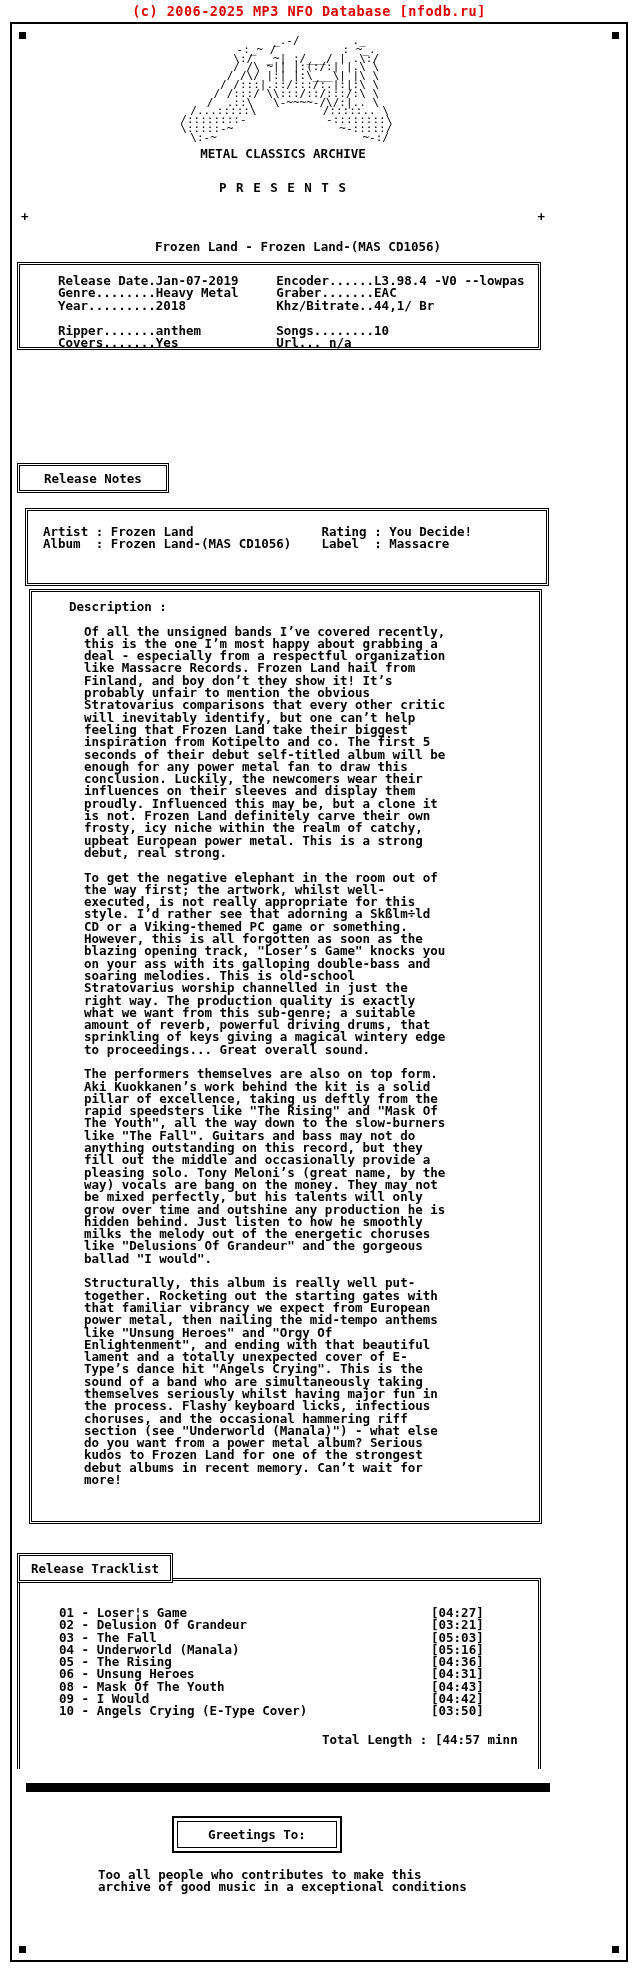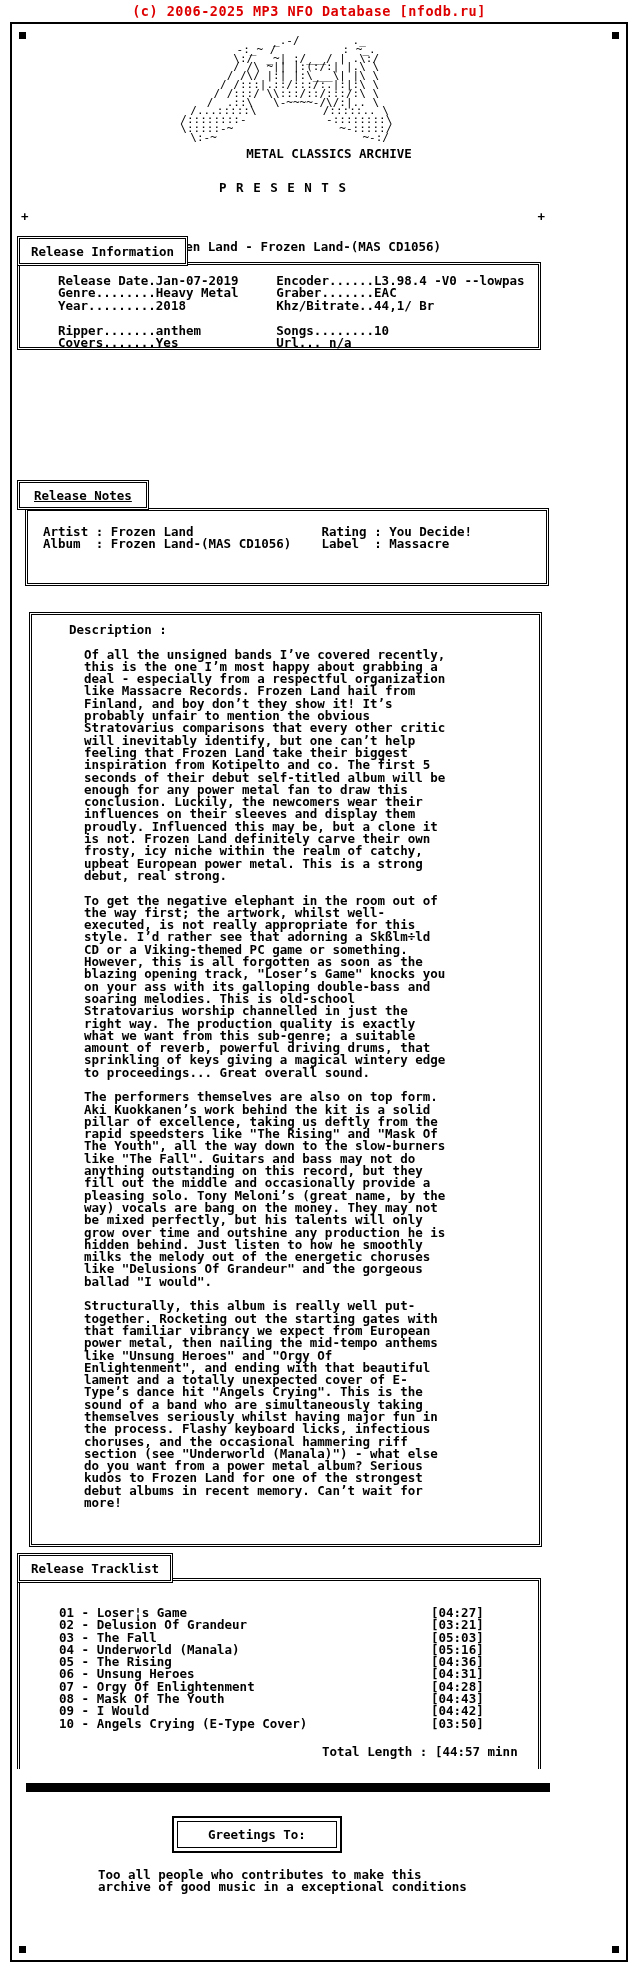--- a/index.html
+++ b/index.html
@@ -10,36 +10,36 @@
        font:700 13.5px "DejaVu Sans Mono",monospace;letter-spacing:.5px;}
   .frame{position:absolute;left:10px;top:22px;width:618px;height:1940px;
        border:2px solid #000;box-sizing:border-box;background:#fff;
        font:700 12.5px "DejaVu Sans Mono",monospace;}
   .corner{position:absolute;width:7px;height:7px;background:#000;}
   .c-tl{left:7px;top:8px}.c-tr{right:7px;top:8px}
   .c-bl{left:7px;top:1922px}.c-br{right:7px;top:1922px}
   .centered-strip{position:absolute;left:0;width:542px;text-align:center;white-space:pre;}
   .art{top:13px;}
   .art pre{display:inline-block;text-align:center;font-size:11px;line-height:8.8px;font-weight:400;}
-  .archive-name{top:122px;margin-left:46px;}
+  .archive-name{top:122px;}
   .presents{top:156px;letter-spacing:1px;}
   .title-row{top:185px;}
   .marker-left{position:absolute;left:9px;top:0;}
   .marker-right{position:absolute;right:9px;top:0;}
   .tab{position:absolute;border:3px double #000;background:#fff;
        padding:5px 11px 4px;white-space:pre;z-index:2;}
   .tab-ri{left:5px;top:212px;}
-  .tab-rn{left:5px;top:456px;padding:5px 14px 4px;text-decoration:underline;}
+  .tab-rn{left:5px;top:439px;padding:5px 24px 4px;}
   .tab-tl{left:5px;top:1529px;}
   .box{position:absolute;border:3px double #000;box-sizing:border-box;background:#fff;}
   .box-ri{left:5px;top:238px;width:524px;height:88px;}
   .box-ri pre{margin:10px 0 7px 38px;line-height:12.4px;}
   .box-rn{left:13px;top:484px;width:524px;height:78px;}
   .box-rn pre{margin:15px 0 0 15px;line-height:12.4px;}
-  .box-desc{left:17px;top:565px;width:513px;height:935px;margin-top:23px;}
+  .box-desc{left:17px;top:565px;width:513px;height:935px;}
   .box-desc pre{margin:9px 0 0 37px;line-height:12.3px;}
   .box-tl{left:5px;top:1554px;width:524px;height:191px;border-bottom:none;}
   .track-rows{margin-top:26px;}
   .track-row{position:relative;margin-left:39px;line-height:12.3px;white-space:pre;}
   .track-time{position:absolute;left:372px;top:0;}
   .total-length{margin:14px 0 0 302px;white-space:pre;}
   .divider-bar{position:absolute;left:14px;top:1759px;width:524px;height:9px;background:#000;}
   .greet-tab{position:absolute;left:160px;top:1792px;border:2px solid #000;padding:3px;background:#fff;}
   .greet-tab-inner{border:1px solid #000;padding:5px 30px;white-space:pre;text-align:center;}
   .greet-text{position:absolute;left:86px;top:1845px;line-height:12.4px;white-space:pre;}
@@ -69,21 +69,20 @@
   <div class="centered-strip archive-name">METAL CLASSICS ARCHIVE</div>
 
   <div class="centered-strip presents">P R E S E N T S</div>
 
   <div class="centered-strip title-row">
     <span class="marker-left">+</span>
     <span>Frozen Land - Frozen Land-(MAS CD1056)</span>
     <span class="marker-right">+</span>
   </div>
 
-  <div class="tab tab-ri">Release Information</div>
   <div class="box box-ri">
       <pre>Release Date.Jan-07-2019     Encoder......L3.98.4 -V0 --lowpas
 Genre........Heavy Metal     Graber.......EAC
 Year.........2018            Khz/Bitrate..44,1/ Br
 
 Ripper.......anthem          Songs........10
 Covers.......Yes             Url... n/a</pre>
     </div>
 
   <div class="tab tab-rn">Release Notes</div>
@@ -169,21 +168,20 @@
 
   <div class="tab tab-tl">Release Tracklist</div>
   <div class="box box-tl">
     <div class="track-rows">
         <div class="track-row"><span>01 - Loser¦s Game</span><span class="track-time">[04:27]</span></div>
         <div class="track-row"><span>02 - Delusion Of Grandeur</span><span class="track-time">[03:21]</span></div>
         <div class="track-row"><span>03 - The Fall</span><span class="track-time">[05:03]</span></div>
         <div class="track-row"><span>04 - Underworld (Manala)</span><span class="track-time">[05:16]</span></div>
         <div class="track-row"><span>05 - The Rising</span><span class="track-time">[04:36]</span></div>
         <div class="track-row"><span>06 - Unsung Heroes</span><span class="track-time">[04:31]</span></div>
-        <div class="track-row"><span>07 - Orgy Of Enlightenment</span><span class="track-time">[04:28]</span></div>
         <div class="track-row"><span>08 - Mask Of The Youth</span><span class="track-time">[04:43]</span></div>
         <div class="track-row"><span>09 - I Would</span><span class="track-time">[04:42]</span></div>
         <div class="track-row"><span>10 - Angels Crying (E-Type Cover)</span><span class="track-time">[03:50]</span></div>
       </div>
     <div class="total-length">Total Length : [44:57 minn</div>
   </div>
 
   <div class="divider-bar"></div>
 
   <div class="greet-tab">

